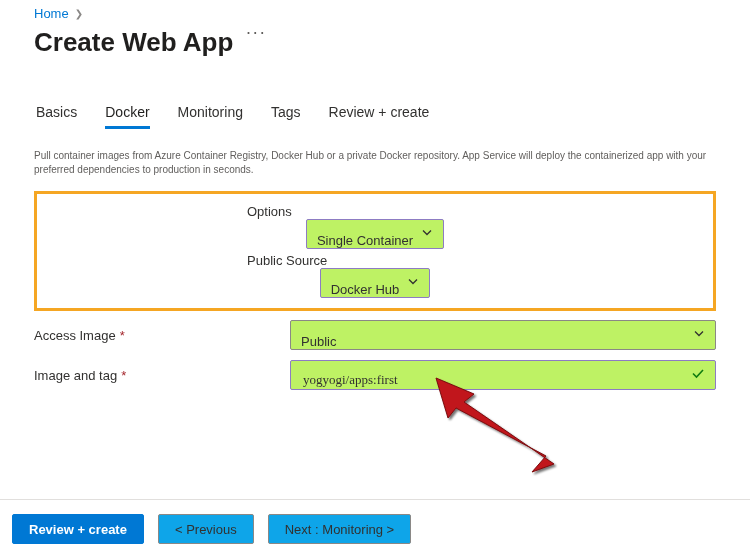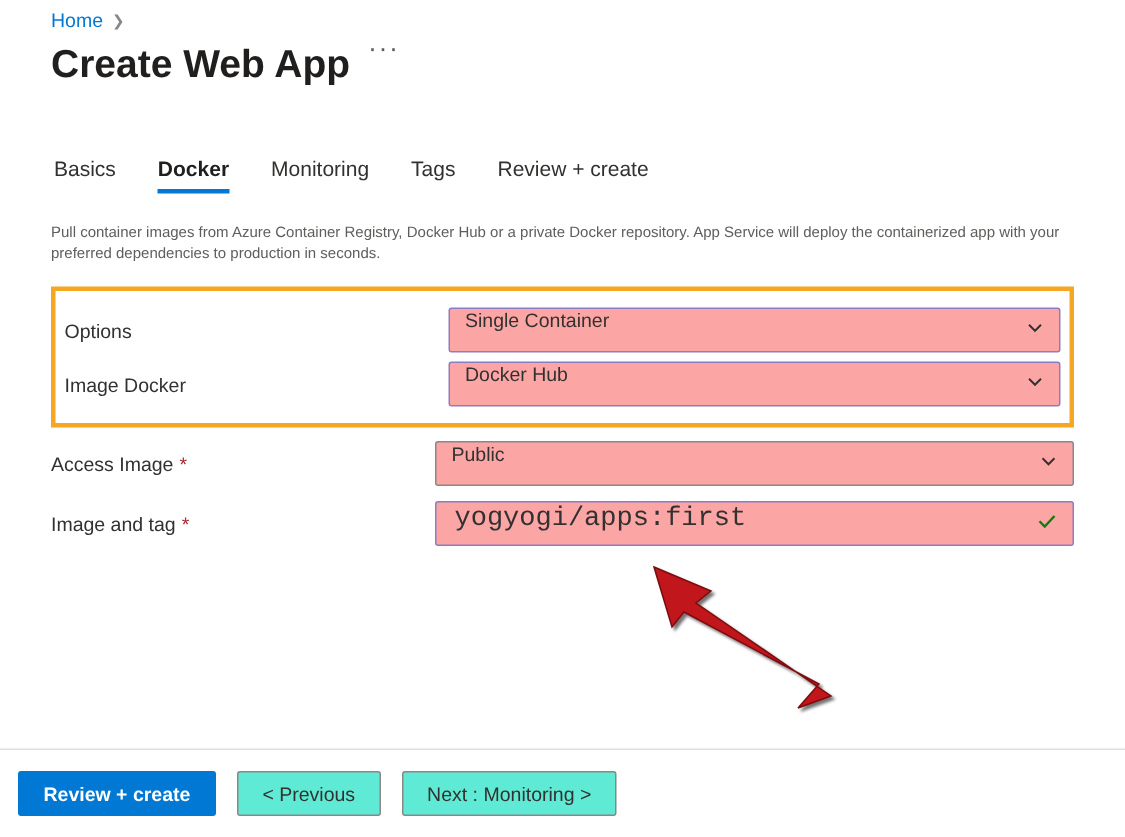--- a/index.html
+++ b/index.html
@@ -51,21 +51,21 @@
   }
   .tab {
     padding: 0 0 6px 0;
     color: #323130;
     cursor: pointer;
     font-size: 14px;
   }
   .tab.active {
     color: #201f1e;
     border-bottom: 3px solid #0078d4;
-    font-weight: 700;
+    font-weight: 400;
   }
 
   
   .desc {
     margin-top: 20px;
     color: #605e5c;
     line-height: 1.4;
     font-size: 10px;
     max-width: 710px;
   }
@@ -87,49 +87,49 @@
     gap: 4px;
   }
   .req { color: #a4262c; }
   .field-col { flex: 1; }
 
   .highlight-box {
     border: 3px solid #f5a623;
     padding: 6px 6px;
     margin-top: 8px;
   }
-  .highlight-box .row { margin-top: 4px; margin-bottom: 4px; }
+  .highlight-box .row { margin-top: 4px; margin-bottom: 4px; flex-direction: column; }
 
   
   .select, .text-input {
     width: 100%;
     height: 30px;
     border: 1px solid #8a8886;
     border-radius: 2px;
     padding: 0 30px 0 10px;
-    background: #fca5a5;
+    background: #bef264;
     font-size: 13px;
     color: #323130;
     position: relative;
     display: flex;
-    align-items: flex-start;
+    align-items: flex-end;
   }
   .select.purple, .text-input.purple { border-color: #8d7cc3; }
   .select .chevron {
     position: absolute;
     right: 10px;
     top: 50%;
     transform: translateY(-50%);
   }
   .text-input input {
     border: none;
     outline: none;
     width: 100%;
-    font-size: 18px;
-    font-family: Liberation Mono, monospace;
+    font-size: 13px;
+    font-family: Liberation Serif, serif;
     color: #323130;
     background: transparent;
   }
   .valid-check {
     position: absolute;
     right: 10px;
     top: 50%;
     transform: translateY(-50%);
     color: #107c10;
   }
@@ -168,21 +168,21 @@
     align-items: center;
     justify-content: center;
   }
   .btn-primary {
     background: #0078d4;
     color: #fff;
     border: 1px solid #0078d4;
     font-weight: 600;
   }
   .btn-default {
-    background: #5eead4;
+    background: #0ea5e9;
     color: #323130;
     border: 1px solid #8a8886;
   }
 
   
   .arrow-anno {
     position: absolute;
     left: 426px;
     top: 372px;
     pointer-events: none;
@@ -224,21 +224,21 @@
             <span>Single Container</span>
             <span class="chevron">
               <svg class="chev-svg" viewBox="0 0 12 12">
                   <path d="M2 4 L6 8 L10 4" stroke="#323130" stroke-width="1.3" fill="none"></path>
                 </svg>
             </span>
           </div>
         </div>
       </div>
       <div class="row">
-        <div class="label-col">Image Docker</div>
+        <div class="label-col">Public Source</div>
         <div class="field-col">
           <div class="select purple">
             <span>Docker Hub</span>
             <span class="chevron">
               <svg class="chev-svg" viewBox="0 0 12 12">
                   <path d="M2 4 L6 8 L10 4" stroke="#323130" stroke-width="1.3" fill="none"></path>
                 </svg>
             </span>
           </div>
         </div>

